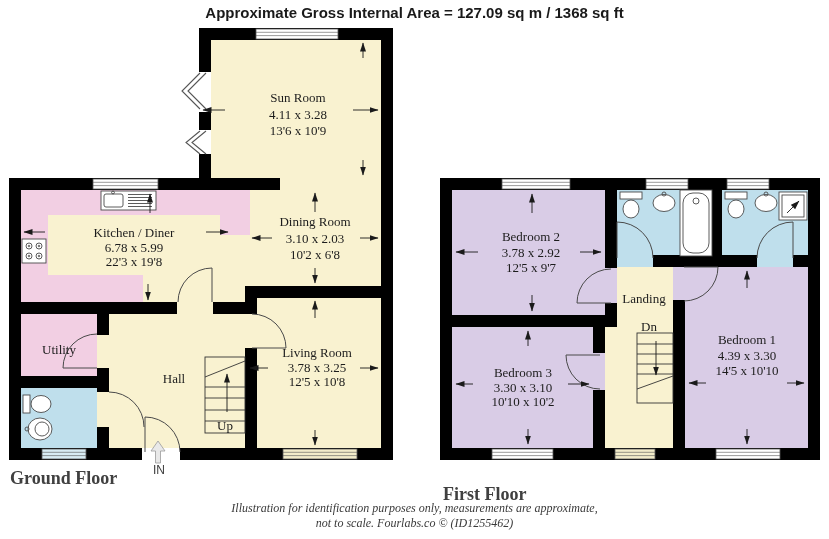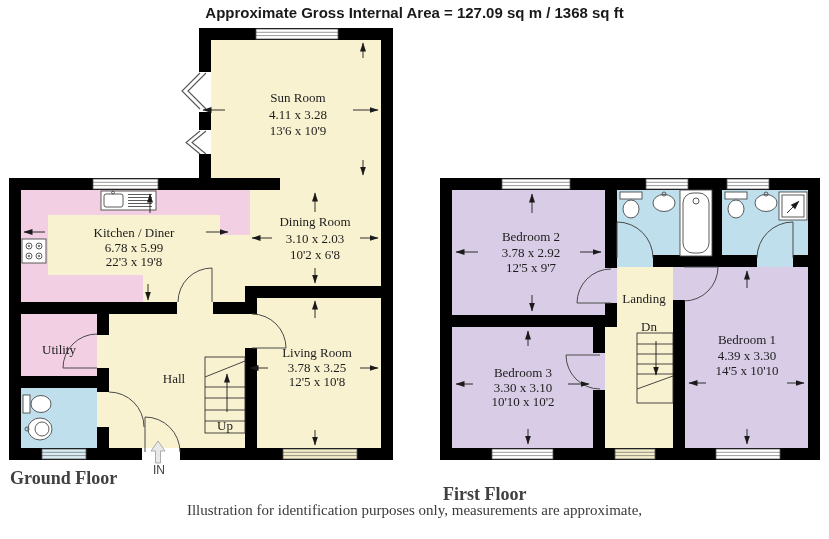--- a/index.html
+++ b/index.html
@@ -5,21 +5,21 @@
   html,body{margin:0;padding:0;background:#fff;}
   .canvas{position:relative;width:829px;height:539px;background:#fff;overflow:hidden;
           font-family:"Liberation Serif",serif;}
   .title{position:absolute;top:4px;left:0;width:100%;text-align:center;
          font-family:"Liberation Sans",sans-serif;font-weight:bold;font-size:15px;color:#1a1a1a;}
   .floor-label{position:absolute;font-family:"Liberation Serif",serif;font-weight:bold;
                font-size:18px;color:#404040;}
   .floor-label.ground{left:10px;top:468px;}
   .floor-label.first{left:443px;top:468px;margin-top:16px;}
   .footer{position:absolute;top:501px;left:0;width:100%;text-align:center;
-          font-family:"Liberation Serif",serif;font-size:15px;color:#3a3a3a;line-height:1.25;}
+          font-family:"Liberation Serif",serif;font-size:12px;color:#3a3a3a;line-height:1.25;font-style:italic;}
   svg.plan{position:absolute;left:0;top:0;}
   .rl{font-family:"Liberation Serif",serif;font-size:13px;fill:#1c1c1c;}
   .inl{font-family:"Liberation Sans",sans-serif;font-size:12px;fill:#3c3c3c;}
   .win-rect{fill:#fff;stroke:#555;stroke-width:0.8;}
   .win-line{stroke:#555;stroke-width:0.6;}
   .door{stroke:#4a4a4a;stroke-width:1;fill:none;}
   .fx{fill:#fff;stroke:#4a4a4a;stroke-width:0.9;}
   .fxn{fill:none;stroke:#4a4a4a;stroke-width:0.9;}
   .dim{stroke:#1a1a1a;stroke-width:0.9;}
   .stair{stroke:#333;stroke-width:0.9;fill:none;}
@@ -342,15 +342,16 @@
         <text class="rl" x="649" y="331">Dn</text>
       </g>
     </g>
   </svg>
 
   <div class="floor-label ground">Ground Floor</div>
   <div class="floor-label first">First Floor</div>
 
   <div class="footer">
     <div>Illustration for identification purposes only, measurements are approximate,</div>
+    <div>not to scale. Fourlabs.co © (ID1255462)</div>
   </div>
 
 </div>
 
 </body></html>

